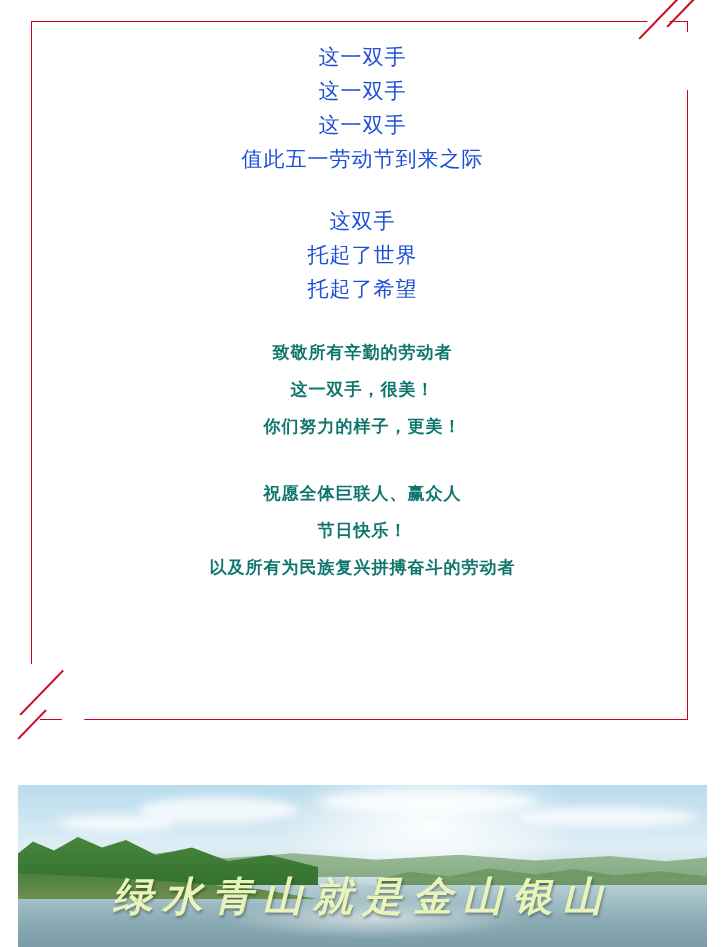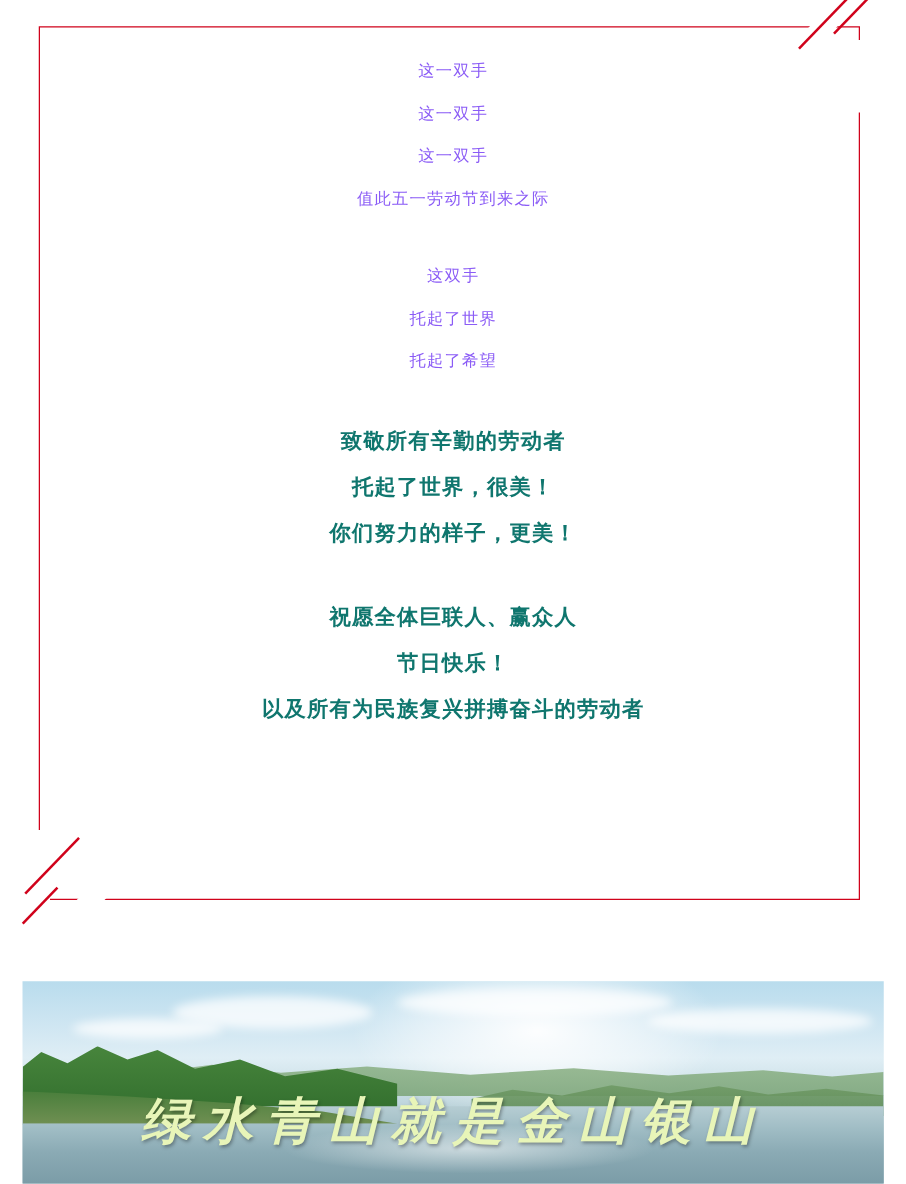--- a/index.html
+++ b/index.html
@@ -96,22 +96,22 @@
 
   
   .content {
     position: absolute;
     left: 60px;
     top: 40px;
     width: 605px;
     text-align: center;
   }
   .line {
-    color: #8b5cf6;
-    font-size: 13px;
+    color: #1d4ed8;
+    font-size: 21px;
     line-height: 34px;
     letter-spacing: 1px;
   }
   .line.blank {
     height: 28px;
     line-height: 28px;
   }
   .hl {
     color: #0f766e;
     font-weight: bold;
@@ -260,21 +260,21 @@
     <div class="line">这一双手</div>
     <div class="line">这一双手</div>
     <div class="line">这一双手</div>
     <div class="line">值此五一劳动节到来之际</div>
     <div class="line blank"></div>
     <div class="line">这双手</div>
     <div class="line">托起了世界</div>
     <div class="line">托起了希望</div>
     <div class="line blank"></div>
     <div class="hl">致敬所有辛勤的劳动者</div>
-    <div class="hl">托起了世界，很美！</div>
+    <div class="hl">这一双手，很美！</div>
     <div class="hl">你们努力的样子，更美！</div>
     <div class="hl blank"></div>
     <div class="hl">祝愿全体巨联人、赢众人</div>
     <div class="hl">节日快乐！</div>
     <div class="hl">以及所有为民族复兴拼搏奋斗的劳动者</div>
   </div>
 </div>
 
 <div class="banner">
   <div class="sky-glow"></div>

